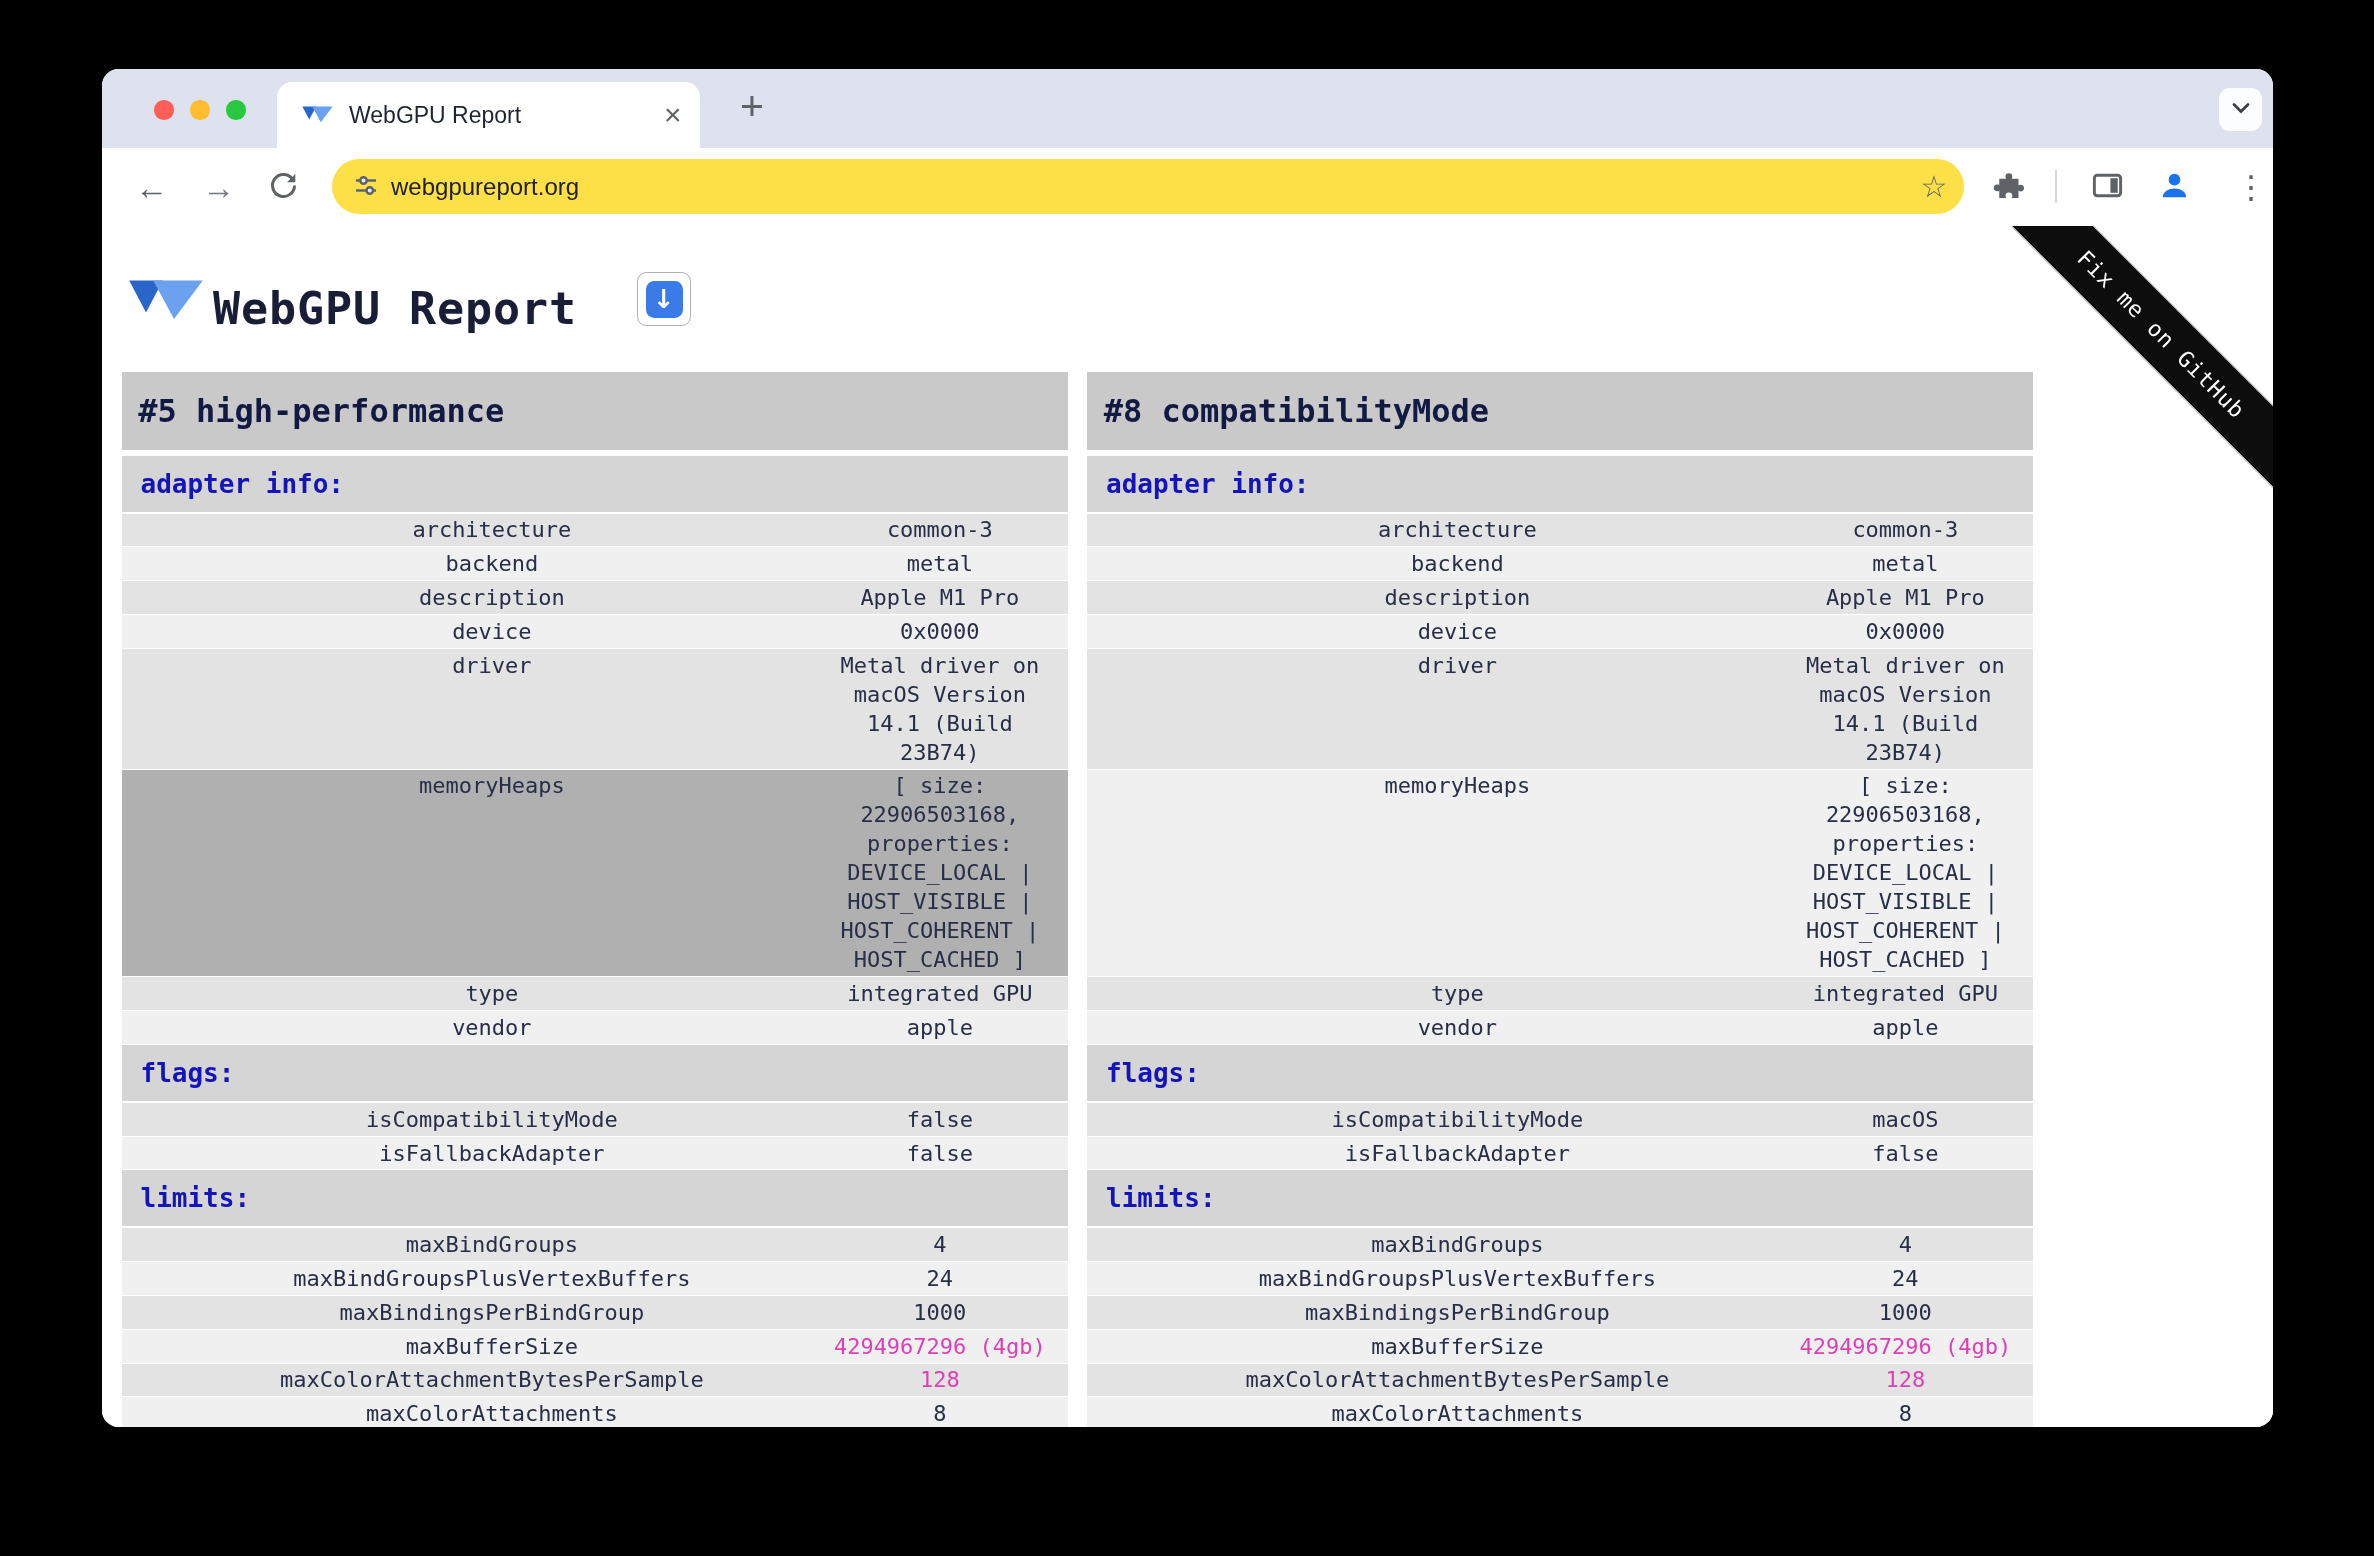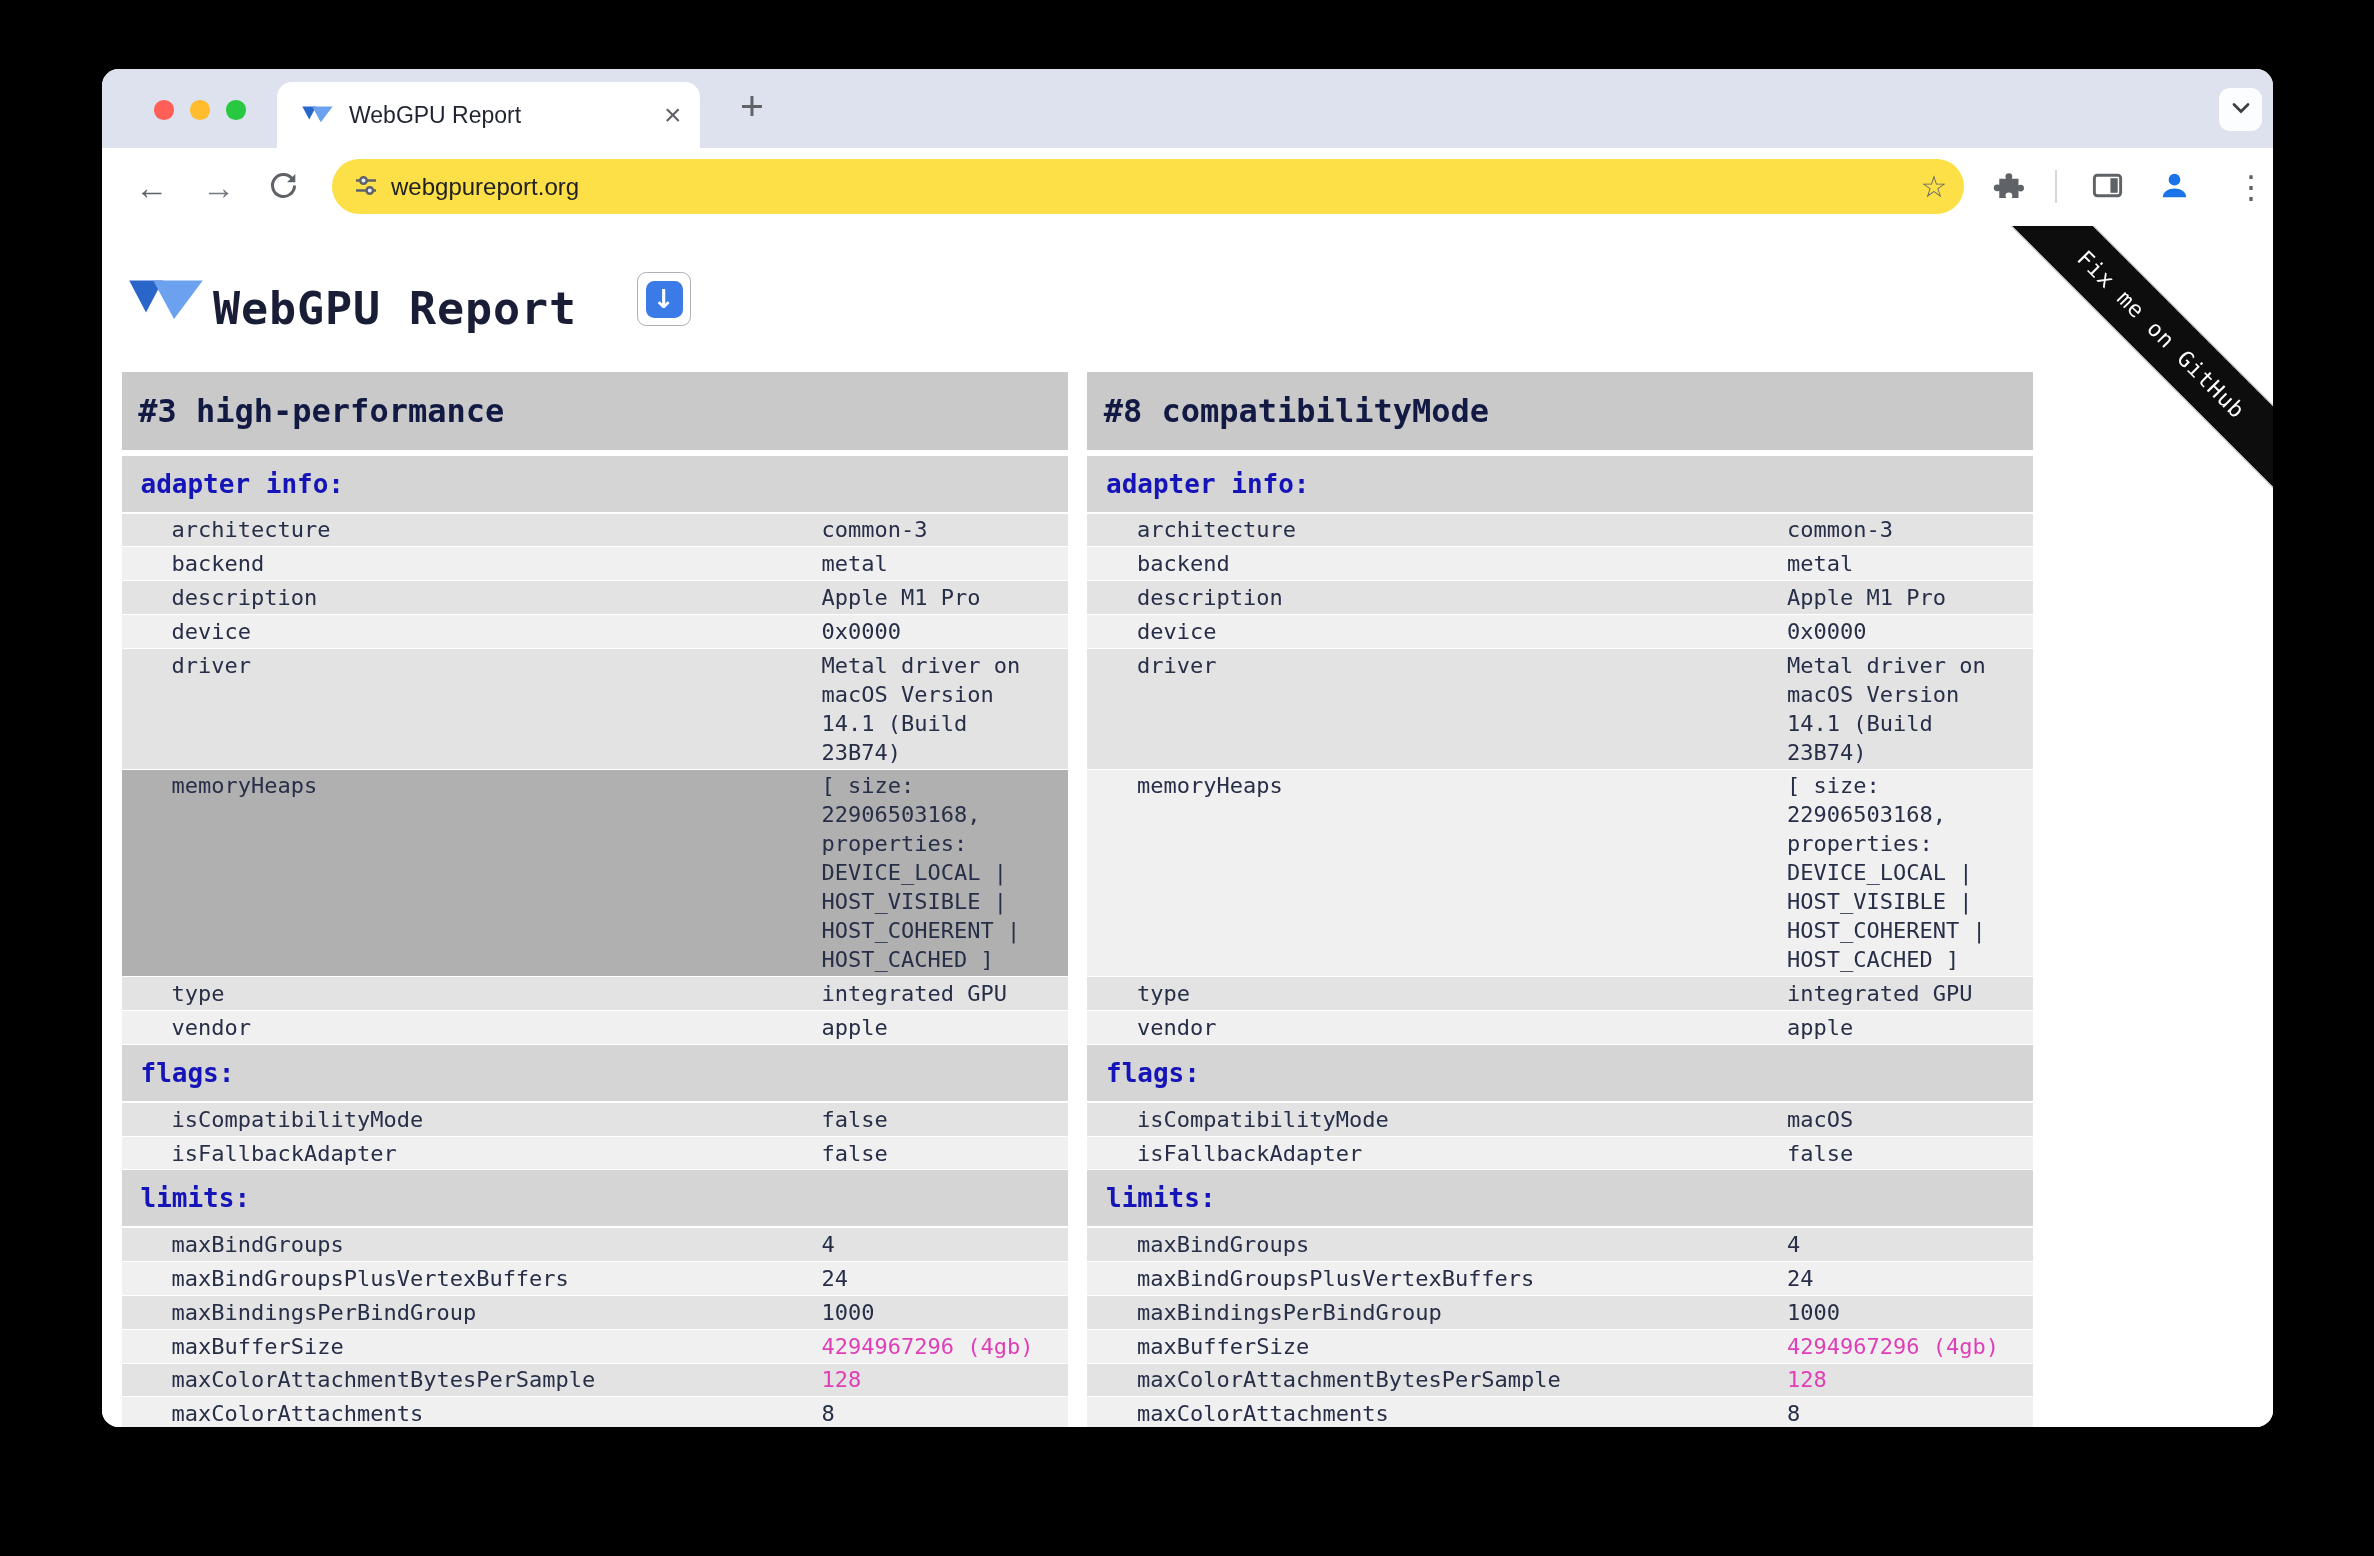--- a/index.html
+++ b/index.html
@@ -1,16 +1,16 @@
 <!DOCTYPE html>
 <html style="--section-blue: #1414b8; --pink: #df3fb6; --highlight-gray: #b0b0b0; --traffic-red: #ff5f57; --traffic-yellow: #febc2e; --traffic-green: #28c840;font-size:15px"><head>
 <meta charset="utf-8">
 <style>
   html,body{margin:0;padding:0;background:#000;}
-  .stage{position:relative;width:2375px;height:1556px;background:#000;overflow:hidden;font-family:"Liberation Sans",sans-serif;}
+  .stage{position:relative;width:2375px;height:1556px;background:#000;overflow:hidden;font-family:"Liberation Sans",sans-serif;text-align:center;}
   .window{position:absolute;left:102px;top:69px;width:2171px;height:1358px;border-radius:16.7px;overflow:hidden;background:#fff;box-shadow:0 28px 83px rgba(0,0,0,.65);}
 
   
   .tabstrip{position:absolute;left:0;top:0;width:100%;height:79px;background:#dde2ee;}
   .traffic{position:absolute;top:31px;width:19.5px;height:19.5px;border-radius:50%;}
   .t-red{left:52px;background:var(--traffic-red);}
   .t-yellow{left:88px;background:var(--traffic-yellow);}
   .t-green{left:124px;background:var(--traffic-green);}
   .tab{position:absolute;left:175px;top:13px;width:423px;height:66px;background:#fff;border-radius:15px 15px 0 0;display:flex;align-items:center;}
   .tab .favicon{margin-left:24px;flex:0 0 auto;}
@@ -149,21 +149,21 @@
           <span>↓</span>
         </div>
       </div>
 
       <div class="ribbon">
         <span>Fix me on GitHub</span>
       </div>
 
       <div class="cards-row">
           <section class="card">
-    <div class="card-title">#3 high-performance</div>
+    <div class="card-title">#5 high-performance</div>
     <div class="card-body">
               <div class="section-title">adapter info:</div>
               <div class="row even">
                 <div class="cell label">architecture</div>
                 <div class="cell value">common-3</div>
               </div>
               <div class="row odd">
                 <div class="cell label">backend</div>
                 <div class="cell value">metal</div>
               </div>

